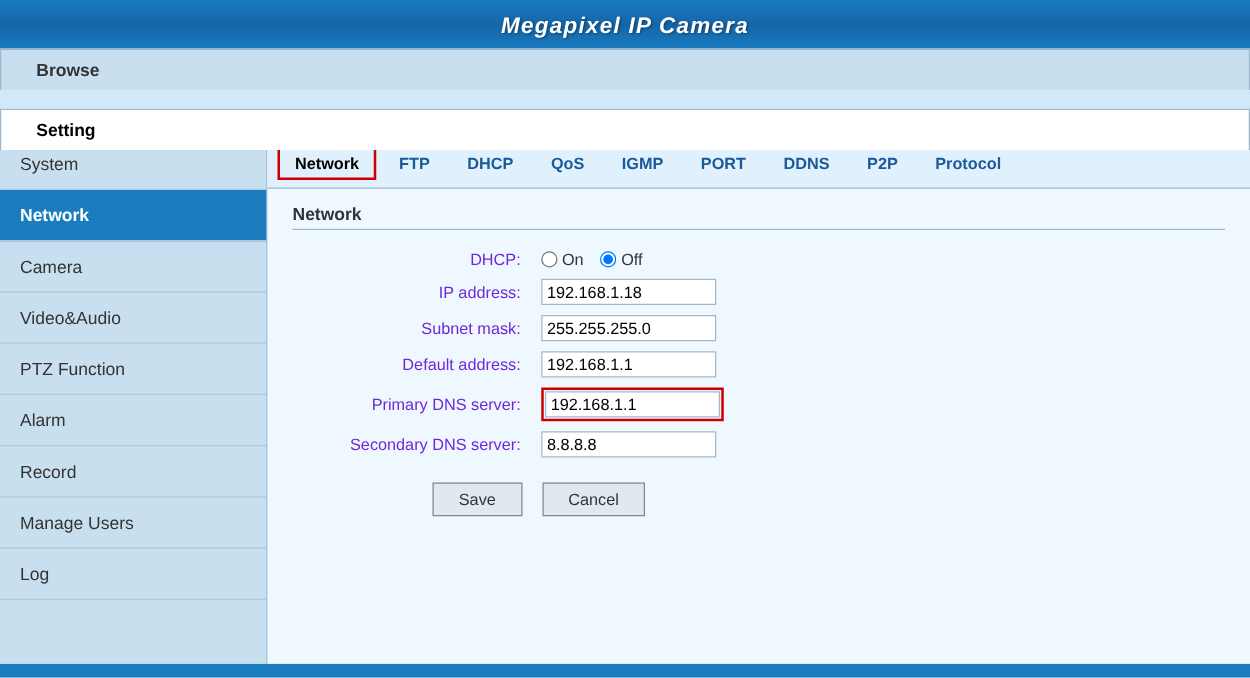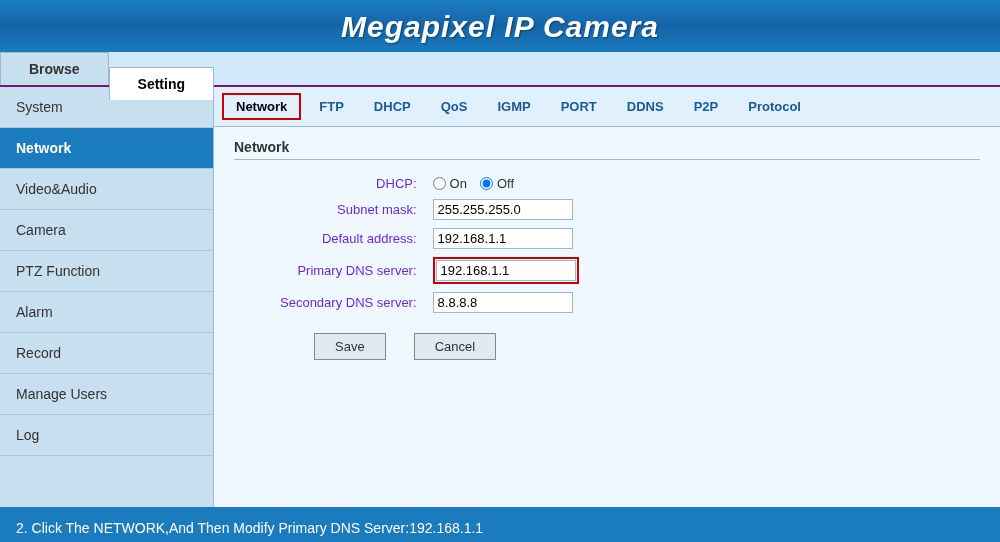--- a/index.html
+++ b/index.html
@@ -13,21 +13,21 @@
     }
 
     
     #header {
       background: linear-gradient(180deg, #1a7bbf 0%, #1565a8 50%, #1a7bbf 100%);
       text-align: center;
       padding: 10px 0 8px 0;
     }
     #header h1 {
       color: #fff;
-      font-size: 30px;
+      font-size: 18px;
       font-weight: bold;
       font-style: italic;
       text-shadow: 1px 1px 2px rgba(0,0,0,0.4);
       letter-spacing: 1px;
     }
 
     
     #main-area {
       display: flex;
       height: 420px;
@@ -37,22 +37,23 @@
     #sidebar {
       width: 214px;
       background: #c8dff0;
       border-right: 1px solid #a0b8cc;
       flex-shrink: 0;
     }
 
     .tab-row {
       display: flex;
       background: #d0e8f8;
-      border-bottom: 2px solid #701a75;
+      border-bottom: 6px solid #701a75;
       padding: 0 0 0 0;
+      flex-direction: column;
     }
     .tab-btn {
       padding: 8px 28px;
       font-size: 14px;
       font-weight: bold;
       cursor: pointer;
       border: 1px solid #a0b8cc;
       border-bottom: none;
       background: #c8dff0;
       color: #333;
@@ -158,23 +159,23 @@
     }
     .radio-label {
       display: flex;
       align-items: center;
       gap: 4px;
       cursor: pointer;
     }
 
     .btn-row {
       display: flex;
-      gap: 28px;
+      gap: 16px;
       margin-top: 16px;
-      margin-left: 80px;
+      margin-left: 112px;
     }
     .btn {
       padding: 5px 20px;
       font-size: 13px;
       cursor: pointer;
       background: #e0e8f0;
       border: 1px solid #888;
       color: #333;
       min-width: 60px;
     }
@@ -199,22 +200,22 @@
 <div class="tab-row">
   <div class="tab-btn">Browse</div>
   <div class="tab-btn active">Setting</div>
 </div>
 
 <div id="main-area">
 
   <div id="sidebar">
     <div class="sidebar-item">System</div>
     <div class="sidebar-item active">Network</div>
+    <div class="sidebar-item">Camera</div>
     <div class="sidebar-item">Video&amp;Audio</div>
-    <div class="sidebar-item">Camera</div>
     <div class="sidebar-item">PTZ Function</div>
     <div class="sidebar-item">Alarm</div>
     <div class="sidebar-item">Record</div>
     <div class="sidebar-item">Manage Users</div>
     <div class="sidebar-item">Log</div>
   </div>
 
   <div id="content">
 
     <div id="subnav">
@@ -243,20 +244,24 @@
                 <span>On</span>
               </label>
               <label class="radio-label">
                 <input type="radio" name="dhcp" value="off" checked="" style="">
                 <span>Off</span>
               </label>
             </div>
           </td>
         </tr>
         <tr>
+          <td>IP address:</td>
+          <td><input type="text" class="field-input" value="192.168.1.18" style=""></td>
+        </tr>
+        <tr>
           <td>Subnet mask:</td>
           <td><input type="text" class="field-input" value="255.255.255.0" style=""></td>
         </tr>
         <tr>
           <td>Default address:</td>
           <td><input type="text" class="field-input" value="192.168.1.1" style=""></td>
         </tr>
         <tr>
           <td>Primary DNS server:</td>
           <td>

